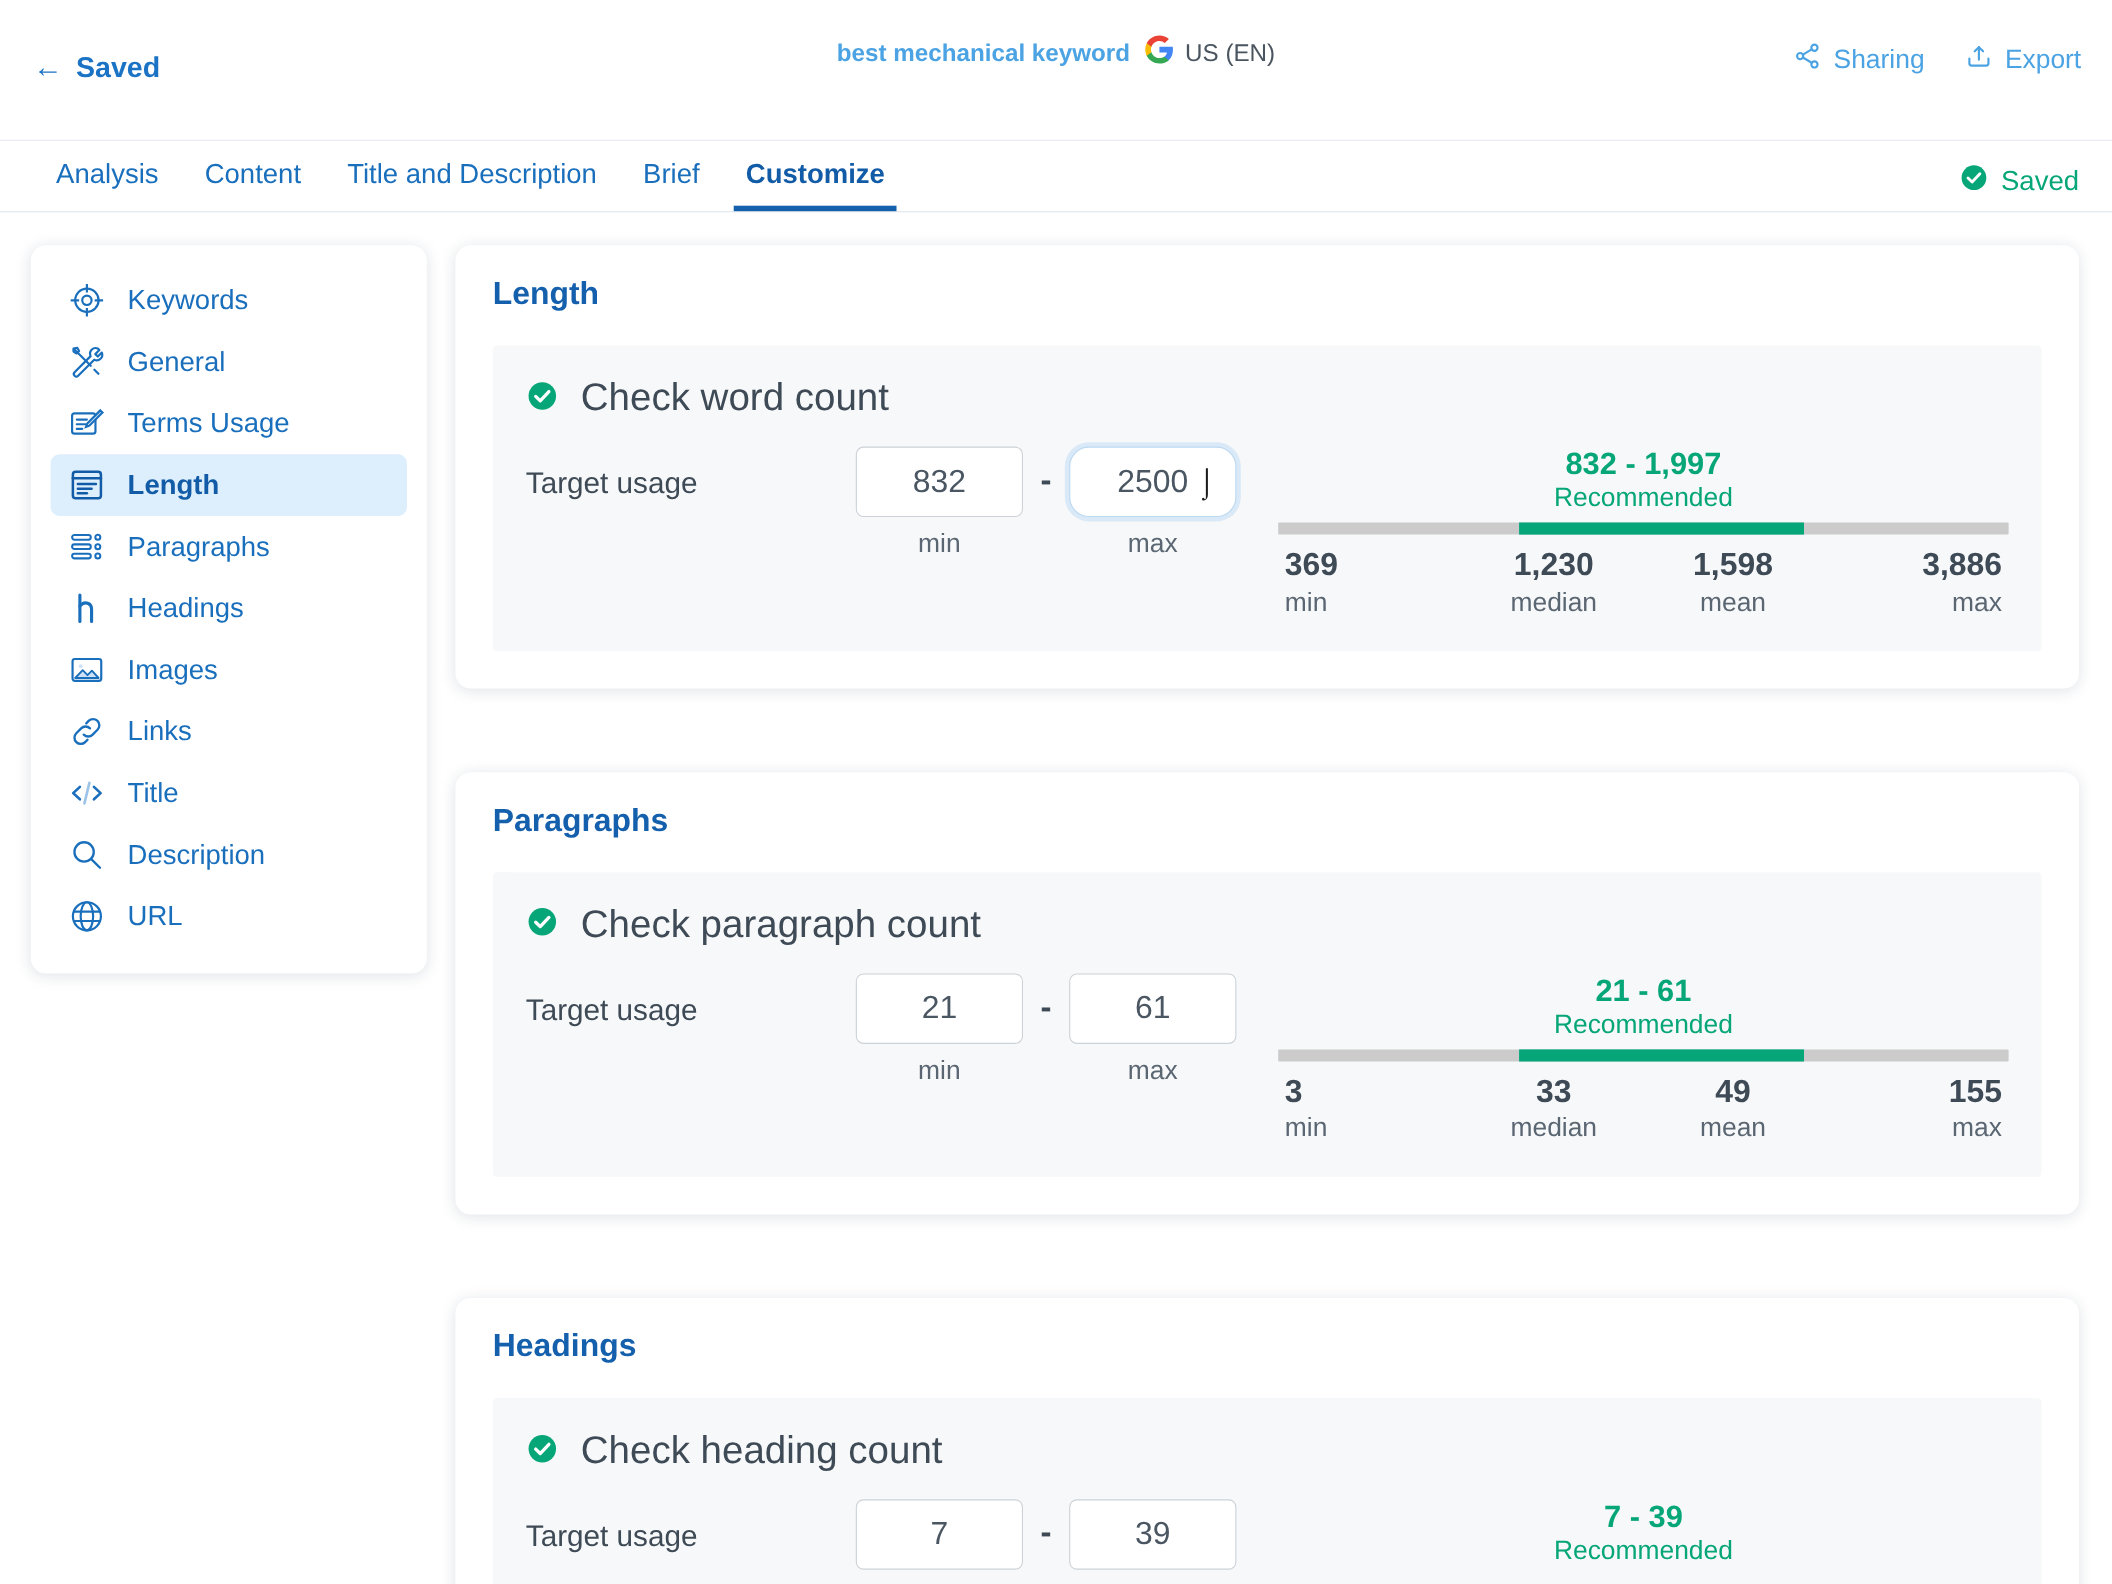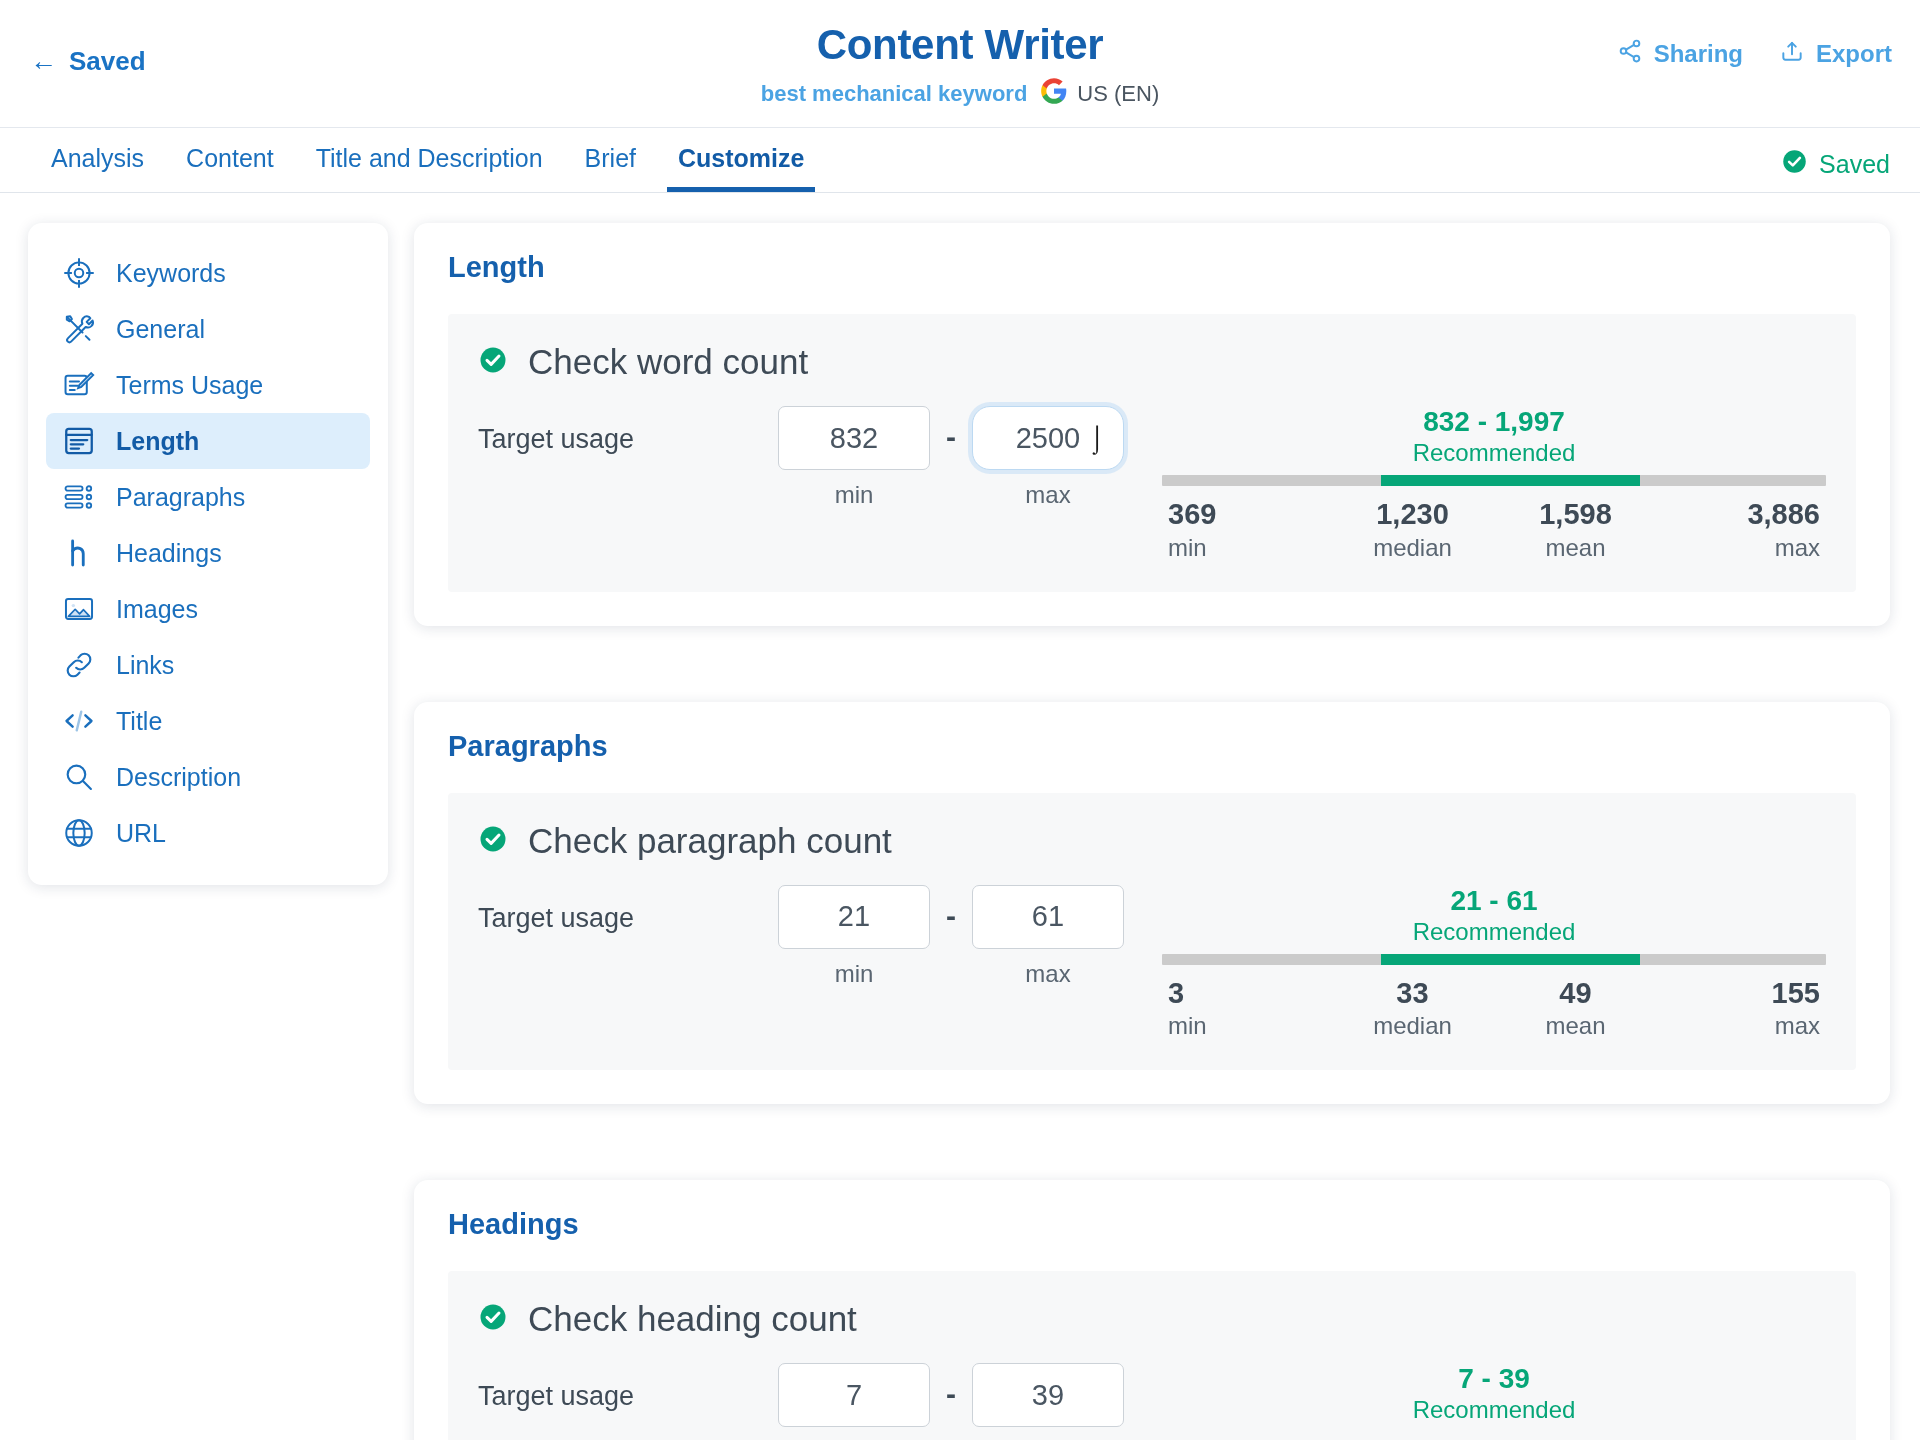--- a/index.html
+++ b/index.html
@@ -56,21 +56,21 @@
   }
   .g-logo { display:block; }
 
   .top-actions {
     position: absolute;
     right: 28px; top: 38px;
     display: flex; align-items: center; gap: 36px;
   }
   .top-action {
     display: flex; align-items: center; gap: 11px;
-    color: #4ba3e3; font-size: 24px; font-weight: bold;
+    color: #4ba3e3; font-size: 24px; font-weight: normal;
     cursor: pointer;
   }
 
   
   .tabbar {
     position: relative;
     height: 65px;
     background: #ffffff;
     border-bottom: 1px solid #e0e5eb;
     display: flex; align-items: flex-start;
@@ -245,21 +245,20 @@
 <body>
 
 <div class="topbar">
 
   <div class="back-btn">
     <span class="back-arrow">←</span>
     <span>Saved</span>
   </div>
 
   <div class="title-block">
-    <div class="app-title">Content Writer</div>
     <div class="subtitle-row">
       <span class="keyword">best mechanical keyword</span>
       <span class="locale">
         <span class="g-logo">
           <svg width="28" height="28" viewBox="0 0 48 48">
             <path fill="#4285F4" d="M45.1 24.5c0-1.6-.1-3.2-.4-4.7H24v8.9h11.8c-.5 2.7-2.1 5-4.4 6.6v5.5h7.1c4.2-3.8 6.6-9.5 6.6-16.3z"></path>
             <path fill="#34A853" d="M24 46c6 0 11-2 14.6-5.3l-7.1-5.5c-2 1.3-4.5 2.1-7.5 2.1-5.8 0-10.7-3.9-12.4-9.1H4.3v5.7C7.9 41.1 15.4 46 24 46z"></path>
             <path fill="#FBBC05" d="M11.6 28.2c-.4-1.3-.7-2.7-.7-4.2s.3-2.9.7-4.2v-5.7H4.3C2.8 17 2 20.4 2 24s.8 7 2.3 9.9l7.3-5.7z"></path>
             <path fill="#EA4335" d="M24 10.7c3.3 0 6.2 1.1 8.5 3.3l6.3-6.3C35 4.1 30 2 24 2 15.4 2 7.9 6.9 4.3 14.1l7.3 5.7c1.7-5.2 6.6-9.1 12.4-9.1z"></path>
           </svg>

